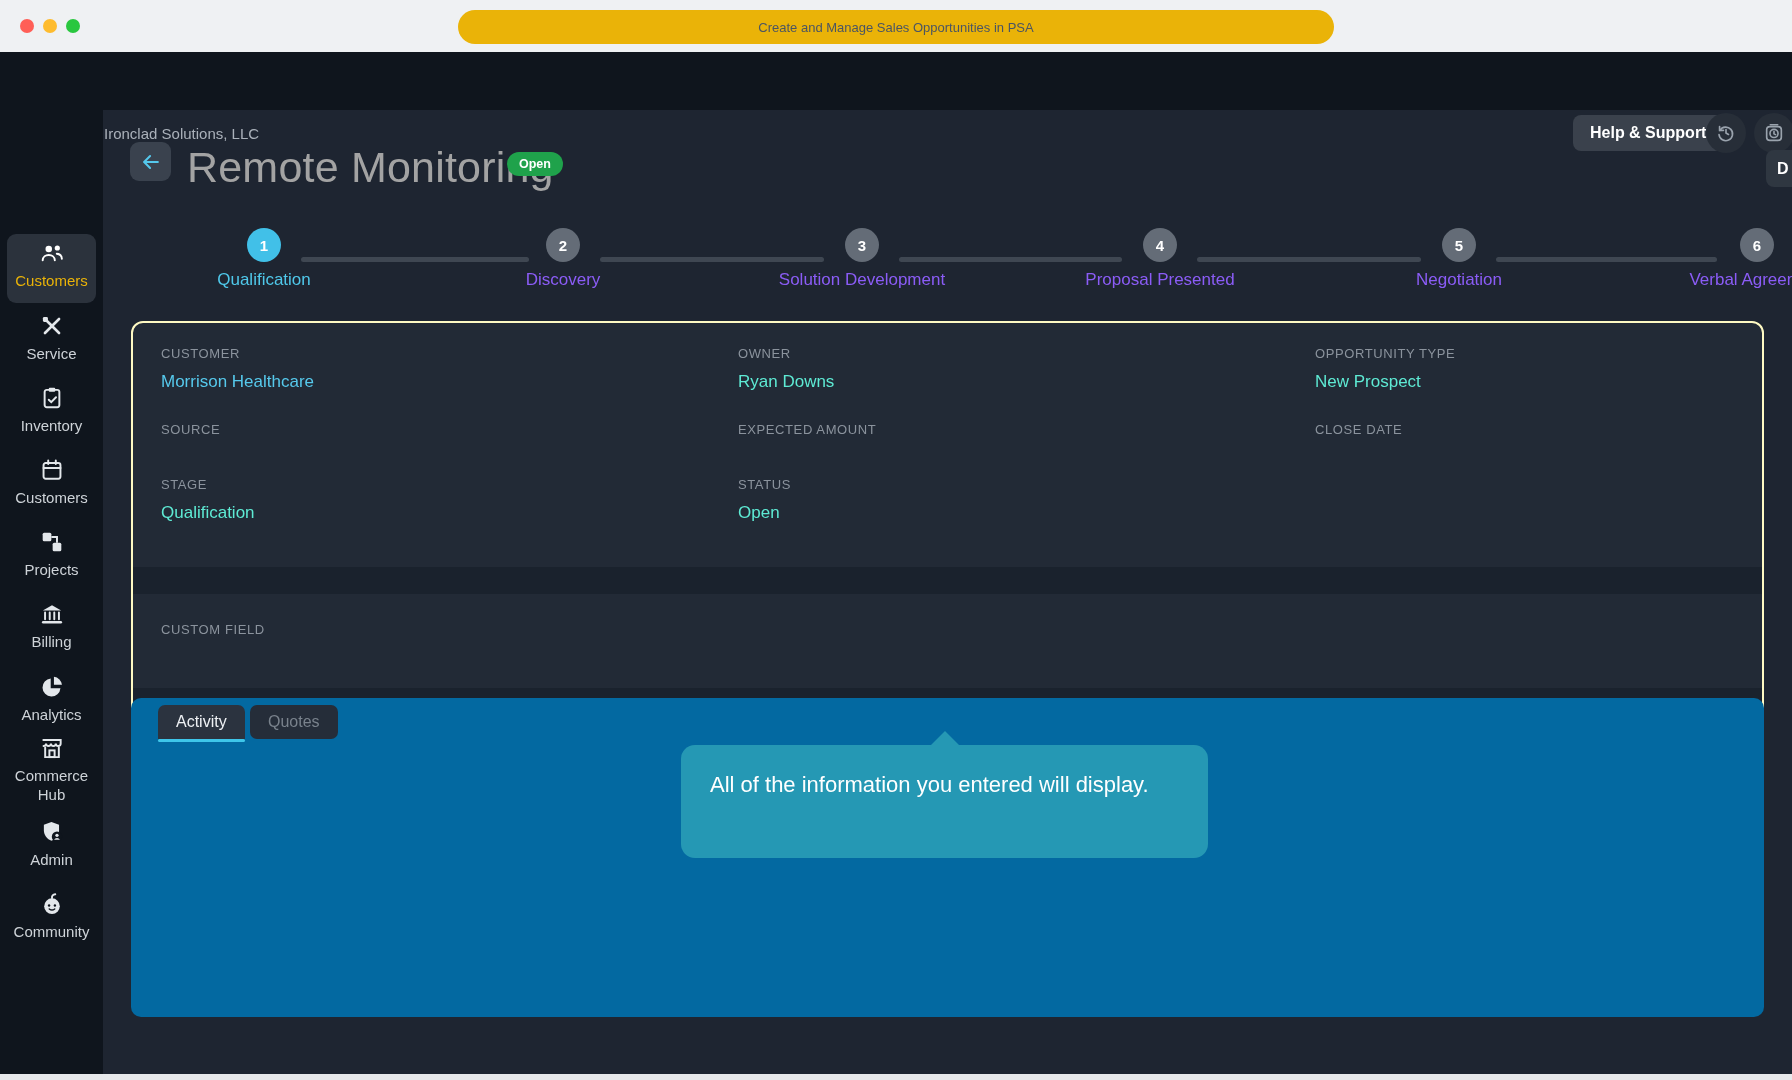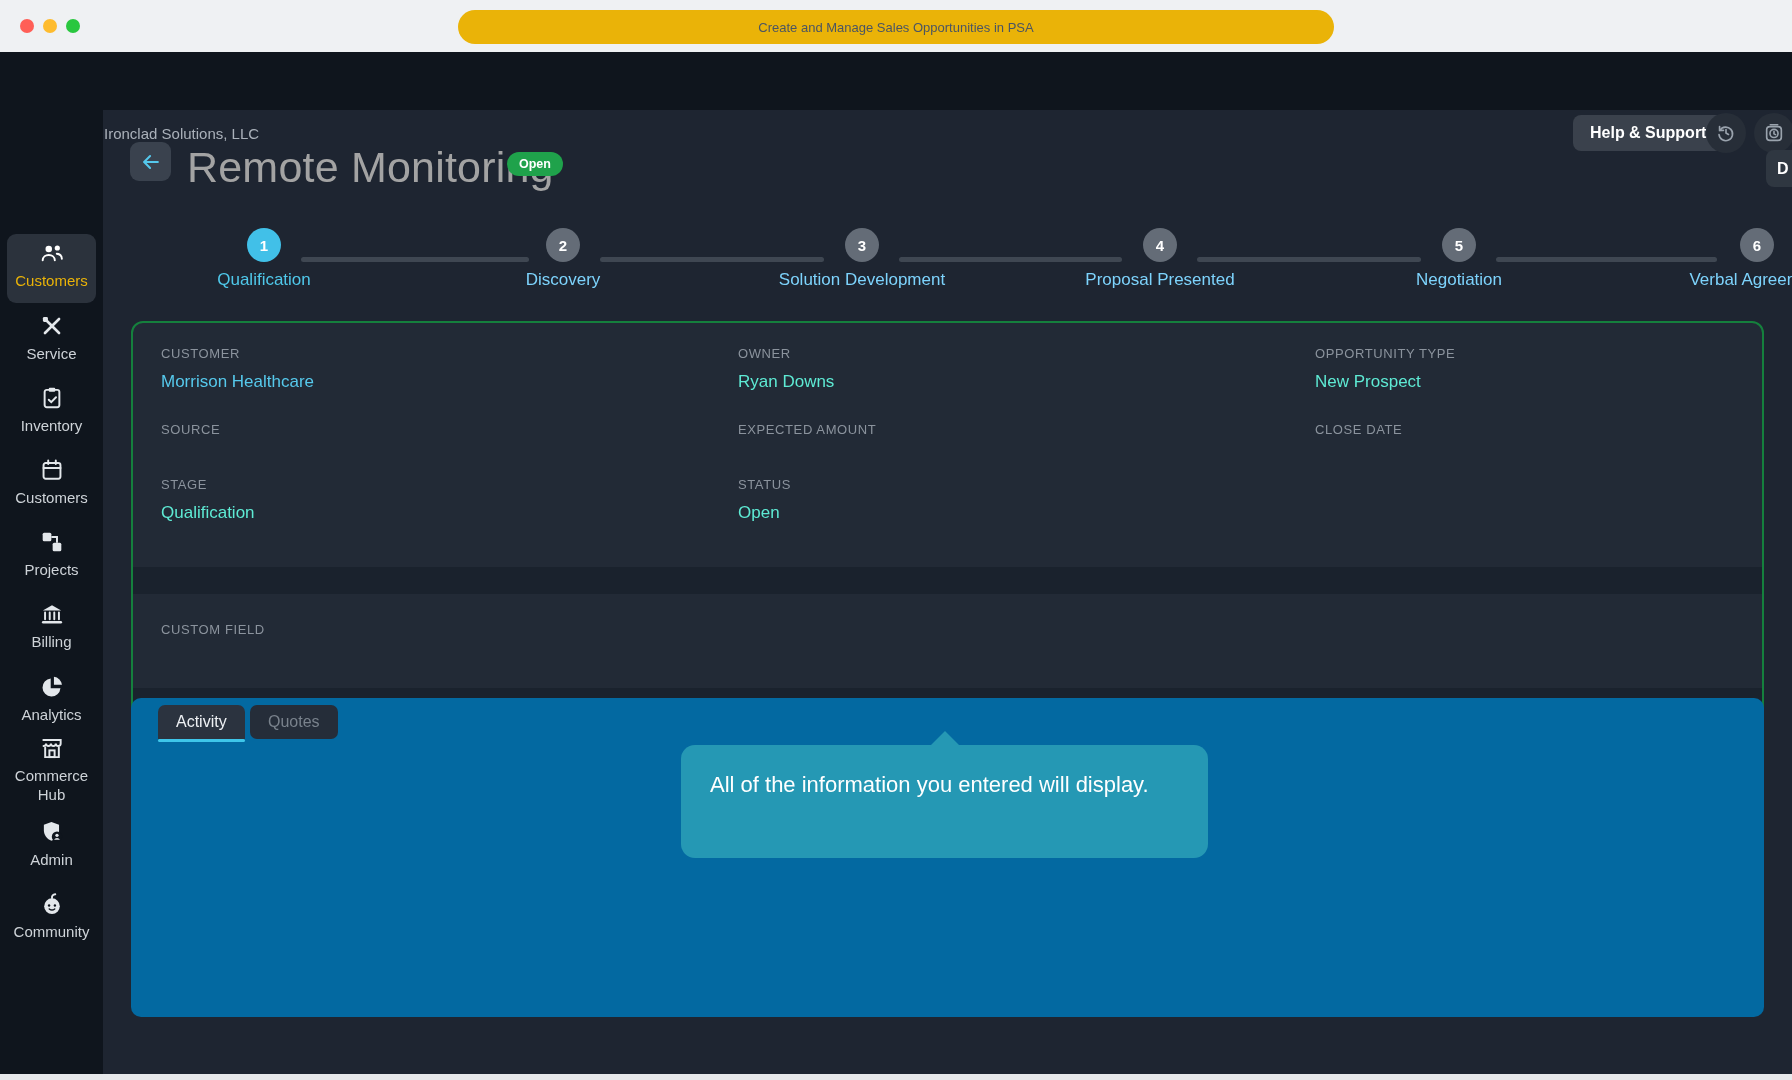--- a/index.html
+++ b/index.html
@@ -44,28 +44,28 @@
                background:#1fa24b; color:#fff; font-size:12.5px; font-weight:bold; display:flex; align-items:center; }
   .dbtn { position:absolute; left:1766px; top:150px; width:70px; height:37px; border-radius:8px;
           background:#2f3741; color:#fff; font-size:16px; font-weight:bold; display:flex; align-items:center; padding-left:11px; }
 
   
   .step { position:absolute; top:228px; width:0; }
   .step .snum { position:absolute; left:-17px; top:0; width:34px; height:34px; border-radius:50%;
                 background:#646c77; color:#fff; font-size:15px; font-weight:bold;
                 display:flex; align-items:center; justify-content:center; }
   .step .slb { position:absolute; top:42px; left:-150px; width:300px; text-align:center;
-               font-size:17px; color:#7dd3fc; white-space:nowrap; }
+               font-size:17px; color:#8b5cf6; white-space:nowrap; }
   .step.on .snum { background:#41c0e8; }
   .step.on .slb { color:#4fc8ea; }
   .sline { position:absolute; top:257px; height:5px; border-radius:3px; background:#3f4752; }
 
   
   .panel { position:absolute; left:131px; top:321px; width:1633px; height:401px;
-           background:#222a36; border:2px solid #15803d; border-radius:12px; overflow:hidden; }
+           background:#222a36; border:2px solid #fef9c3; border-radius:12px; overflow:hidden; }
   .stripe { position:absolute; left:0; width:100%; background:#1a222d; }
   .field { position:absolute; }
   .flabel { font-size:13px; letter-spacing:.6px; color:#8b939d; }
   .fvalue { margin-top:11px; font-size:17px; color:#5eead4; }
   .fvalue.link { color:#56c9ec; cursor:pointer; }
 
   
   .lower { position:absolute; left:131px; top:698px; width:1633px; height:319px;
            background:#0369a1; border-radius:10px; }
   .tab { position:absolute; top:7px; height:34px; padding:0 18px; display:flex; align-items:center;

